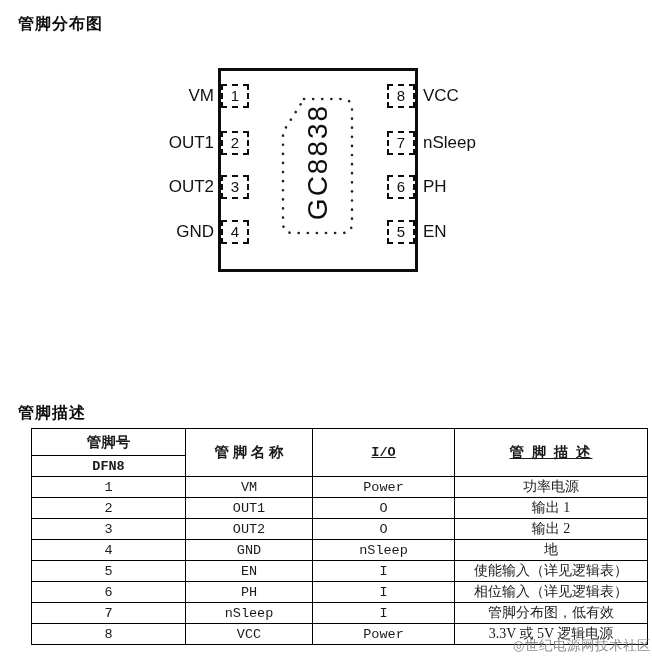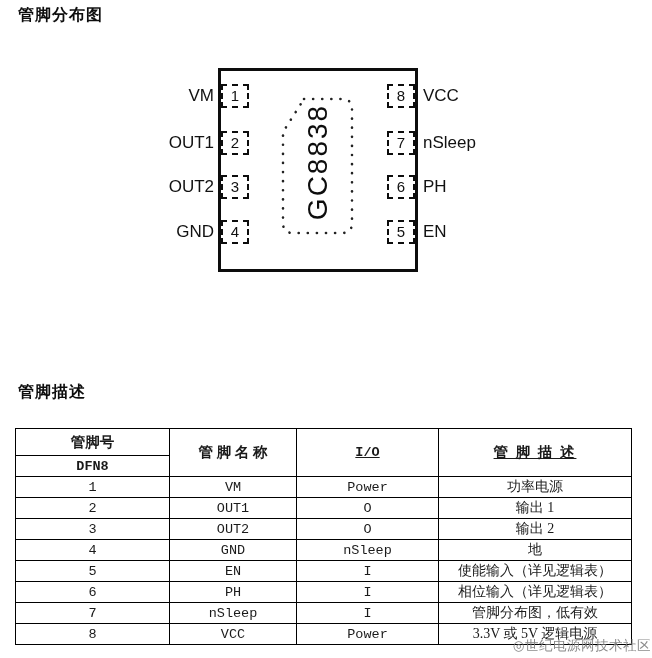--- a/index.html
+++ b/index.html
@@ -4,23 +4,24 @@
 <style>
   html,body{margin:0;padding:0;}
   body{
     width:652px;height:658px;position:relative;background:#ffffff;
     font-family:"Liberation Sans",sans-serif;color:#1a1a1a;overflow:hidden;
   }
   .sec-title{
     position:absolute;left:18px;font-weight:bold;font-size:16px;
     letter-spacing:1px;color:#0d0d0d;
     font-family:"Liberation Sans",sans-serif;
+    margin-top:9px;
   }
   #diagram-title{top:5px;}
-  #table-title{top:382px;}
+  #table-title{top:394px;}
 
   
   .chip-box{
     position:absolute;left:218px;top:68px;width:200px;height:204px;
     border:3px solid #0d0d0d;box-sizing:border-box;background:#fff;
   }
   .pin-box{
     position:absolute;width:28px;height:24px;box-sizing:border-box;
     border:2px dashed #0d0d0d;background:#fff;
     font-size:15px;color:#111;text-align:center;line-height:20px;
@@ -37,21 +38,21 @@
   .pad-svg{position:absolute;left:281px;top:97px;}
   .chip-name{
     position:absolute;left:318px;top:162px;
     transform:translate(-50%,-50%) rotate(-90deg);
     font-size:28px;letter-spacing:2px;color:#0d0d0d;white-space:nowrap;
     font-family:"Liberation Sans",sans-serif;
   }
 
   
   table.pin-table{
-    position:absolute;left:15px;top:428px;width:612px;
+    position:absolute;left:31px;top:428px;width:612px;
     border-collapse:collapse;table-layout:fixed;background:#fff;padding-left:12px;
   }
   .pin-table td{
     border:1.5px solid #000;text-align:center;vertical-align:middle;
     padding:0;overflow:hidden;
   }
   .col-no{width:153px;} .col-name{width:126px;} .col-io{width:141px;text-decoration:underline;} .col-desc{width:192px;}
   .hrow1 td{height:26px;}
   .hrow2 td{height:20px;}
   .drow td{height:20px;}

